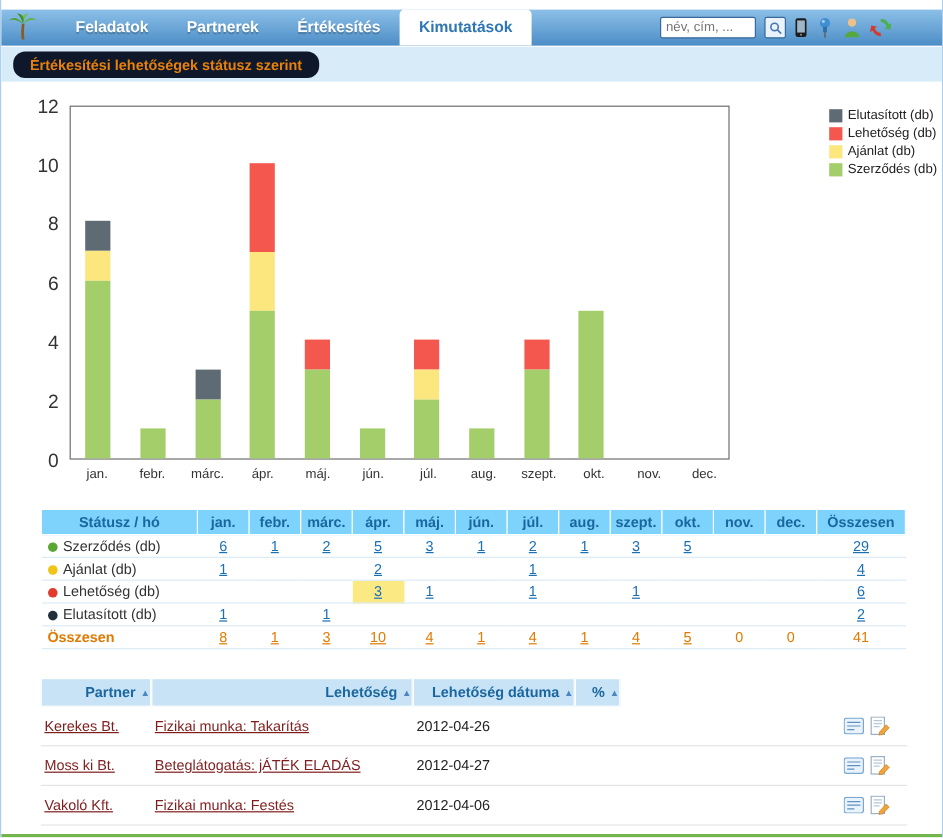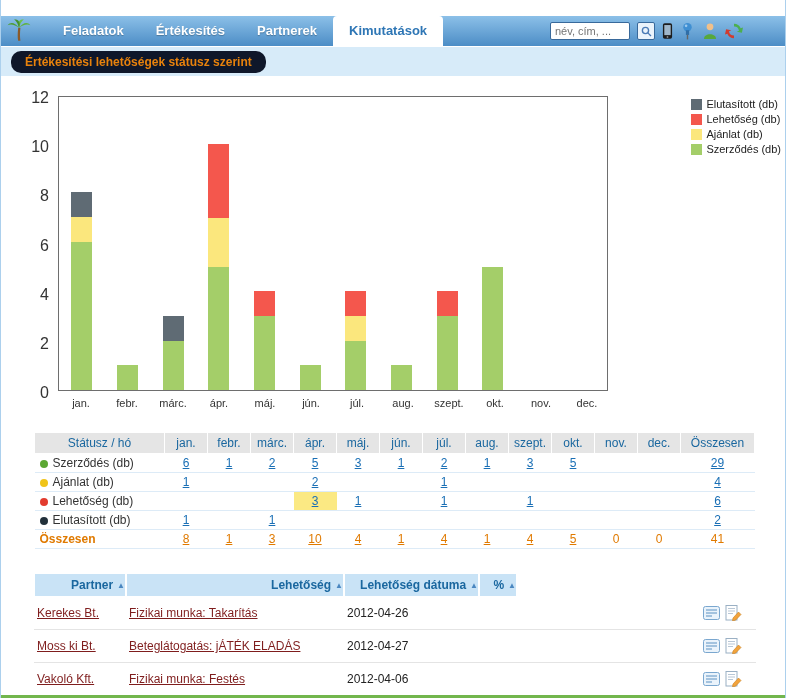--- a/index.html
+++ b/index.html
@@ -8,21 +8,21 @@
     font-family: "Liberation Sans", sans-serif;
     background: #fff;
   }
   .page {
     width: 786px; height: 698px; position: relative;
     border-left: 1px solid #ACD0ED; border-right: 1px solid #ACD0ED;
     overflow: hidden; background: #fff;
   }
   
   .navbar {
-    position: relative; margin-top: 16px; height: 30px;
+    position: relative; margin-top: 8px; height: 30px;
     background: linear-gradient(#8CC0E8, #4C8DC6);
     display: flex; align-items: flex-end;
   }
   .logo { position: absolute; left: 5px; top: 1px; cursor: pointer; }
   .tabs { display: flex; margin-left: 46px; align-items: flex-end; height: 100%; }
   .tab {
     color: #fff; font-weight: bold; font-size: 13px; line-height: 16px;
     padding: 7px 16px; cursor: pointer; text-shadow: 0 1px 1px rgba(0,0,0,0.25);
   }
   .tab.active {
@@ -69,22 +69,22 @@
   .x-labels span { flex: 1; text-align: center; font-size: 11px; color: #333; }
   .legend { position: absolute; right: 4px; top: 14px; display: flex; flex-direction: column; gap: 3px; }
   .legend-item { display: flex; align-items: center; gap: 4px; font-size: 11px; color: #222; }
   .swatch { width: 11px; height: 11px; display: inline-block; }
   
   table.status {
     border-collapse: collapse; table-layout: fixed; width: 720px;
     margin: 10px 0 0 33px; font-size: 12px;
   }
   table.status th {
-    background: #e5e5e5; color: #1A679F; border: 1px solid #fff;
-    padding: 3px 2px; font-size: 12px; font-weight: normal; text-align: center;
+    background: #7dd3fc; color: #1A679F; border: 1px solid #fff;
+    padding: 3px 2px; font-size: 12px; font-weight: bold; text-align: center;
   }
   table.status td {
     border-bottom: 1px solid #DDEBF7; text-align: center; padding: 2px 2px; color: #333;
   }
   table.status td.lbl { text-align: left; padding-left: 5px; }
   .dot { display: inline-block; width: 8px; height: 8px; border-radius: 50%; margin-right: 5px; vertical-align: middle; }
   .lnk { color: #1A6FB5; text-decoration: underline; cursor: pointer; }
   .lnk-o { color: #E07A00; text-decoration: underline; cursor: pointer; }
   tr.total td { color: #E07A00; }
   tr.total td.lbl { font-weight: bold; }
@@ -117,22 +117,22 @@
       <svg width="26" height="26" viewBox="0 0 24 24">
         <path d="M11.3 10 C10.6 15 10.7 19.5 11.2 22 L13.3 22 C12.8 19 12.8 14.5 13.3 10 Z" fill="#8a5a2b"></path>
         <path d="M12 10 C8 4.5 4 4.5 1.5 7.5 C5.5 6 9 8 12 10" fill="#4f9e33"></path>
         <path d="M12 10 C16 4.5 20 4.5 22.5 7.5 C18.5 6 15 8 12 10" fill="#5fb23c"></path>
         <path d="M12 10 C10 5 12.5 2 16.5 2 C13.8 4.2 12.8 7 12 10" fill="#6cc24a"></path>
         <path d="M12 10 C14 5 11.5 2 7.5 2 C10.2 4.2 11.2 7 12 10" fill="#449130"></path>
       </svg>
     </div>
     <div class="tabs">
         <div class="tab">Feladatok</div>
+        <div class="tab">Partnerek</div>
         <div class="tab">Értékesítés</div>
-        <div class="tab">Partnerek</div>
         <div class="tab active">Kimutatások</div>
       </div>
     <div class="nav-right">
       <input class="search-input" type="text" placeholder="név, cím, ..." style="">
       <button class="search-btn">
         <svg width="11" height="11" viewBox="0 0 16 16">
           <circle cx="6.5" cy="6.5" r="4.5" fill="none" stroke="#4a7ab5" stroke-width="2"></circle>
           <line x1="10" y1="10" x2="14.5" y2="14.5" stroke="#4a7ab5" stroke-width="2"></line>
         </svg>
       </button>

